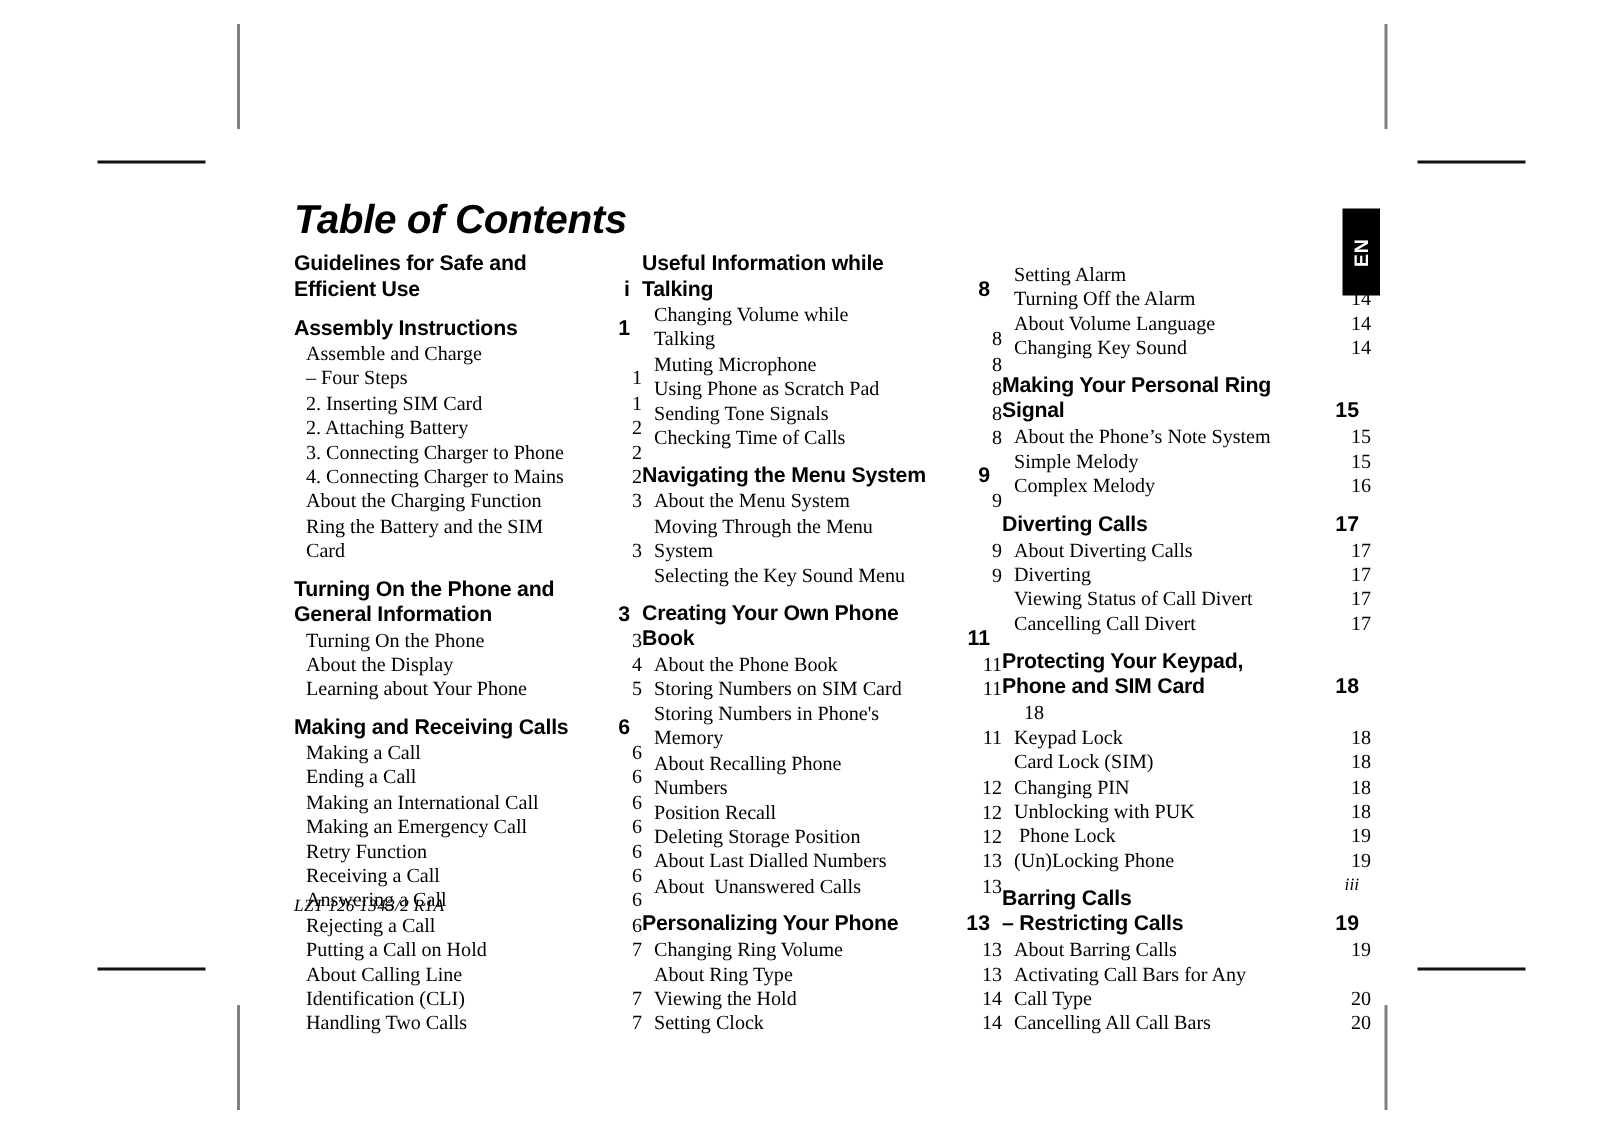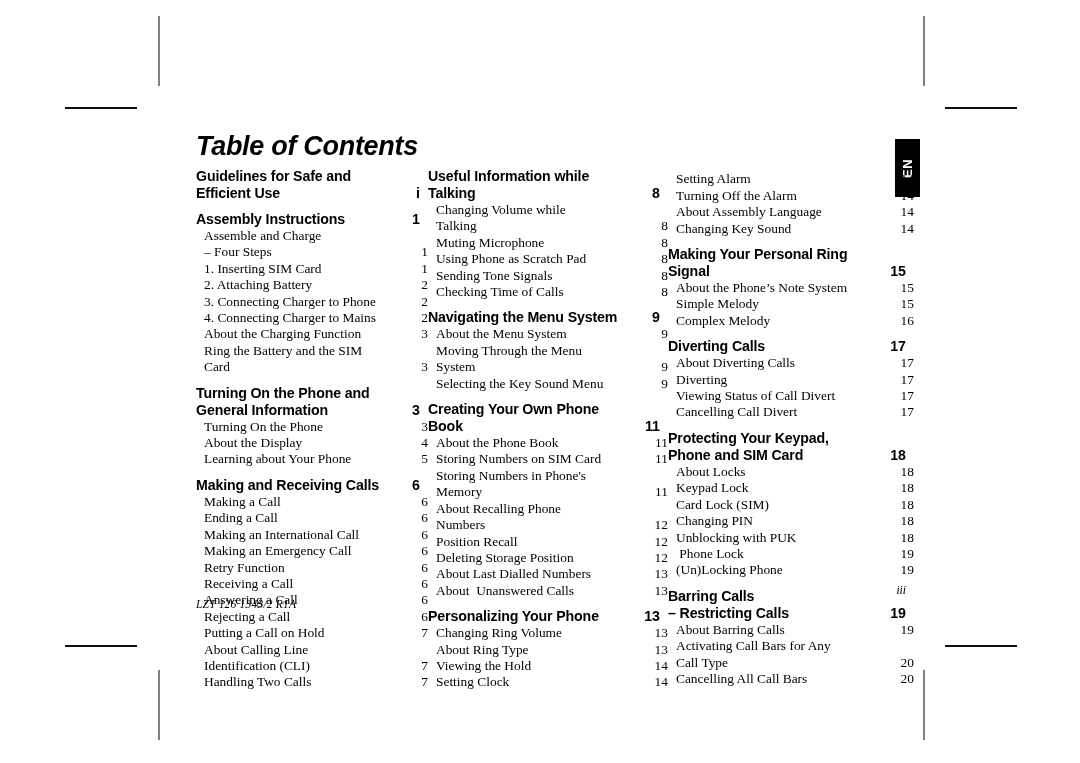--- a/index.html
+++ b/index.html
@@ -42,21 +42,21 @@
     font-style: italic;
     font-size: 27px;
     line-height: 30px;
     letter-spacing: -0.3px;
     margin: 1px 0 7px 0;
   }
 
   .columns {
     position: relative;
     display: flex;
-    align-items: center;
+    align-items: flex-end;
   }
   .col {
     position: relative;
   }
   .col-1 { width: 224px; }
   .col-2 { width: 232px; margin-left: 8px; }
   .col-3 { width: 238px; margin-left: 8px; }
 
   
   .row {
@@ -170,21 +170,21 @@
         </div>
         <div class="row entry">
           <span class="label">Assemble and Charge</span>
           <span class="pageno"></span>
         </div>
         <div class="row entry">
           <span class="label">– Four Steps</span>
           <span class="pageno">1</span>
         </div>
         <div class="row entry">
-          <span class="label">1. Inserting SIM Card</span>
+          <span class="label">2. Inserting SIM Card</span>
           <span class="pageno">1</span>
         </div>
         <div class="row entry">
           <span class="label">2. Attaching Battery</span>
           <span class="pageno">2</span>
         </div>
         <div class="row entry">
           <span class="label">3. Connecting Charger to Phone</span>
           <span class="pageno">2</span>
         </div>
@@ -402,21 +402,21 @@
     <div class="col col-3">
         <div class="row entry">
           <span class="label">Setting Alarm</span>
           <span class="pageno">14</span>
         </div>
         <div class="row entry">
           <span class="label">Turning Off the Alarm</span>
           <span class="pageno">14</span>
         </div>
         <div class="row entry">
-          <span class="label">About Assembly Language</span>
+          <span class="label">About Volume Language</span>
           <span class="pageno">14</span>
         </div>
         <div class="row entry">
           <span class="label">Changing Key Sound</span>
           <span class="pageno">14</span>
         </div>
         <div class="row head spaced">
           <span class="label">Making Your Personal Ring</span>
           <span class="pageno"></span>
         </div>
@@ -458,21 +458,20 @@
         </div>
         <div class="row head spaced">
           <span class="label">Protecting Your Keypad,</span>
           <span class="pageno"></span>
         </div>
         <div class="row head">
           <span class="label">Phone and SIM Card</span>
           <span class="pageno">18</span>
         </div>
         <div class="row entry">
-          <span class="label">About Locks</span>
           <span class="pageno">18</span>
         </div>
         <div class="row entry">
           <span class="label">Keypad Lock</span>
           <span class="pageno">18</span>
         </div>
         <div class="row entry">
           <span class="label">Card Lock (SIM)</span>
           <span class="pageno">18</span>
         </div>

